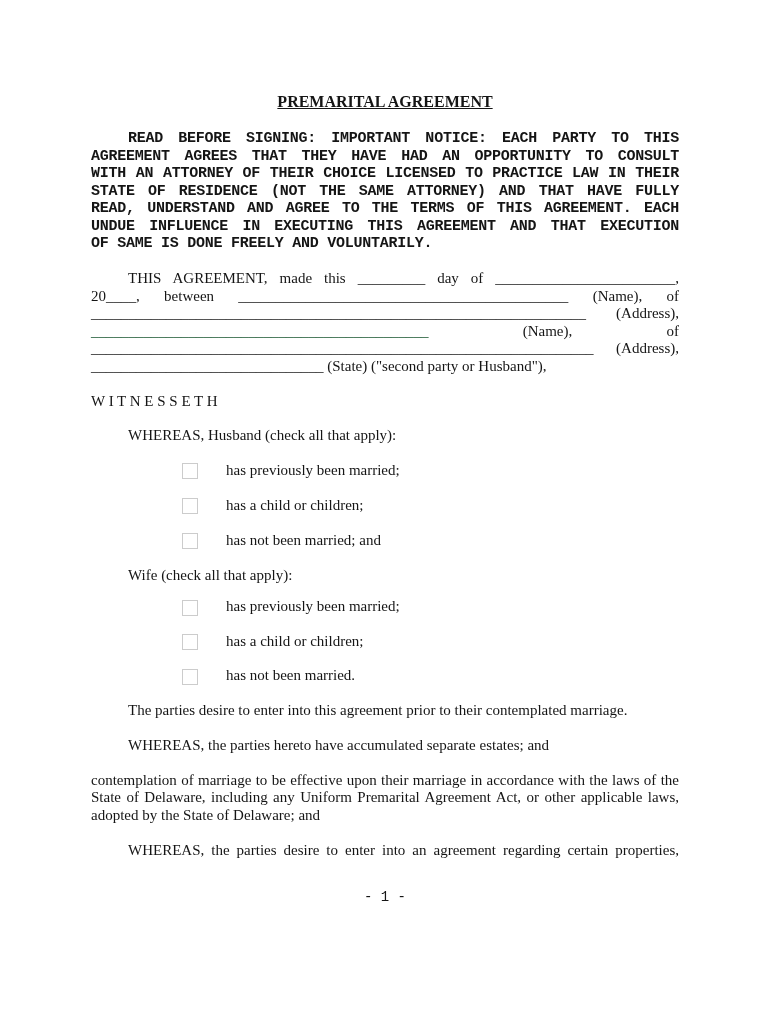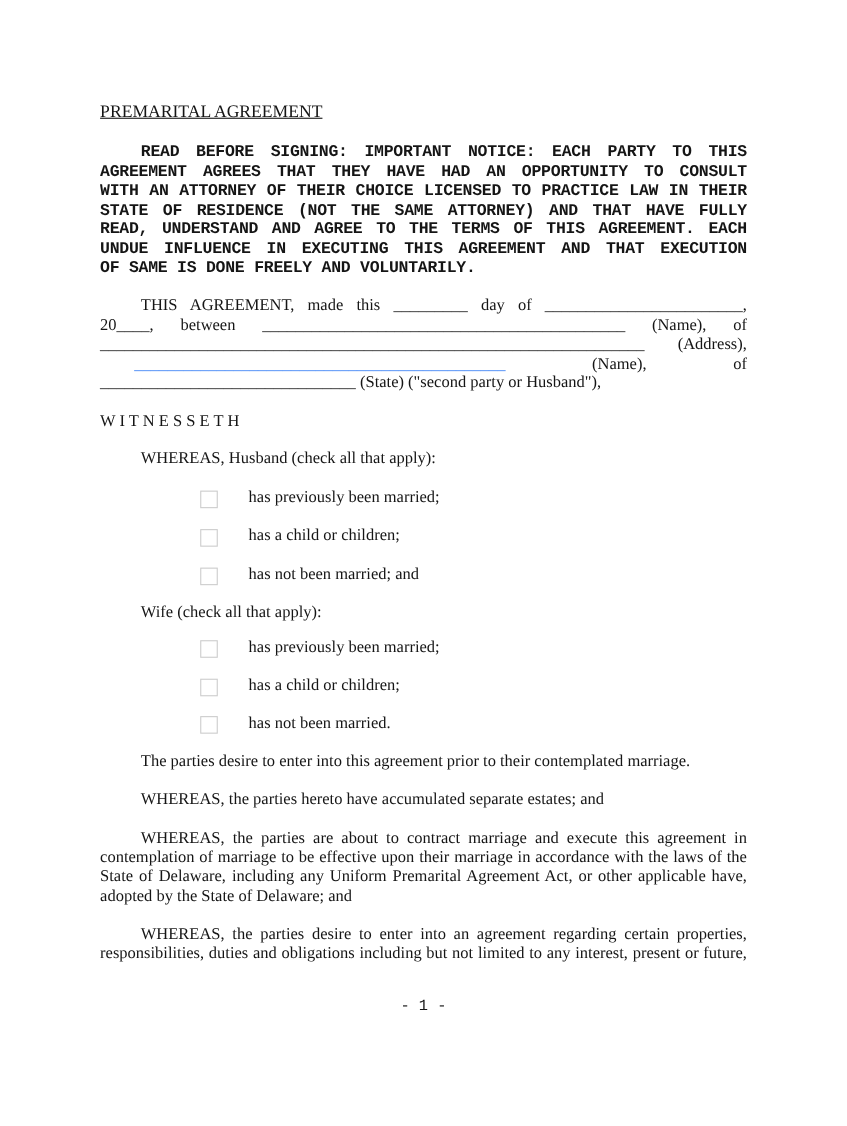--- a/index.html
+++ b/index.html
@@ -11,34 +11,34 @@
     font-family: "Liberation Serif", serif;
     font-size: 15px;
     line-height: 17.5px;
     color: #151515;
     overflow: hidden;
     box-sizing: border-box;
     padding: 93px 91px 0 91px;
   }
   .title {
     font-size: 16px;
-    font-weight: normal;
+    font-weight: bold;
     text-decoration: underline;
-    text-align: left;
+    text-align: center;
     line-height: 18px;
     margin: 0 0 19px 0;
   }
   .para { margin: 0 0 17.5px 0; }
   .ln { min-height: 17.5px; }
   .just { text-align: justify; text-align-last: justify; }
   .lastln { text-align: left; text-align-last: left; }
   .ind { text-indent: 37px; }
   .notice { font-weight: bold; letter-spacing: -0.25px; font-family: Liberation Mono, monospace; }
   .blank { white-space: nowrap; letter-spacing: 0; }
-  .grayfield { color: #3b82f6; margin-left: 31px; }
+  .grayfield { color: #14532d; }
   .witnesseth { margin: 0 0 16.5px 0; }
   .chk-row {
     display: flex;
     align-items: flex-end;
     margin: 0 0 17.5px 91px;
     min-height: 17.5px;
   }
   .checkbox {
     display: inline-block;
     width: 14px;
@@ -88,20 +88,24 @@
       <span>(Name), of</span>
     </div>
     <div class="ln just">
       <span class="blank">__________________________________________________________________</span>
       <span>(Address),</span>
     </div>
     <div class="ln just">
       <span class="blank grayfield">_____________________________________________</span>
       <span>(Name), of</span>
     </div>
+    <div class="ln just">
+      <span class="blank">___________________________________________________________________</span>
+      <span>(Address),</span>
+    </div>
     <div class="ln lastln">
       <span class="blank">_______________________________</span>
       <span>(State)  ("second party or Husband"),</span>
     </div>
   </div>
 
   <div class="para witnesseth">W I T N E S S E T H</div>
 
   <div class="para ind">WHEREAS, Husband (check all that apply):</div>
 
@@ -135,26 +139,24 @@
       <span class="checkbox"></span>
       <span class="chk-label">has not been married.</span>
     </div>
   </div>
 
   <div class="para ind">The parties desire to enter into this agreement prior to their contemplated marriage.</div>
 
   <div class="para ind">WHEREAS, the parties hereto have accumulated separate estates; and</div>
 
   <div class="para">
-    <div class="ln just ind">WHEREAS, the parties are about to contract marriage and execute this agreement in</div>
     <div class="ln just">contemplation of marriage to be effective upon their marriage in accordance with the laws of the</div>
-    <div class="ln just">State of Delaware, including any Uniform Premarital Agreement Act, or other applicable have,</div>
+    <div class="ln just">State of Delaware, including any Uniform Premarital Agreement Act, or other applicable laws,</div>
     <div class="ln lastln">adopted by the State of Delaware; and</div>
   </div>
 
   <div class="para" style="margin-bottom:14px;">
     <div class="ln just ind">WHEREAS, the parties desire to enter into an agreement regarding certain properties,</div>
-    <div class="ln just">responsibilities, duties and obligations including but not limited to any interest, present or future,</div>
   </div>
 
   <div class="footer">- 1 -</div>
 
 </div>
 
 </body></html>

